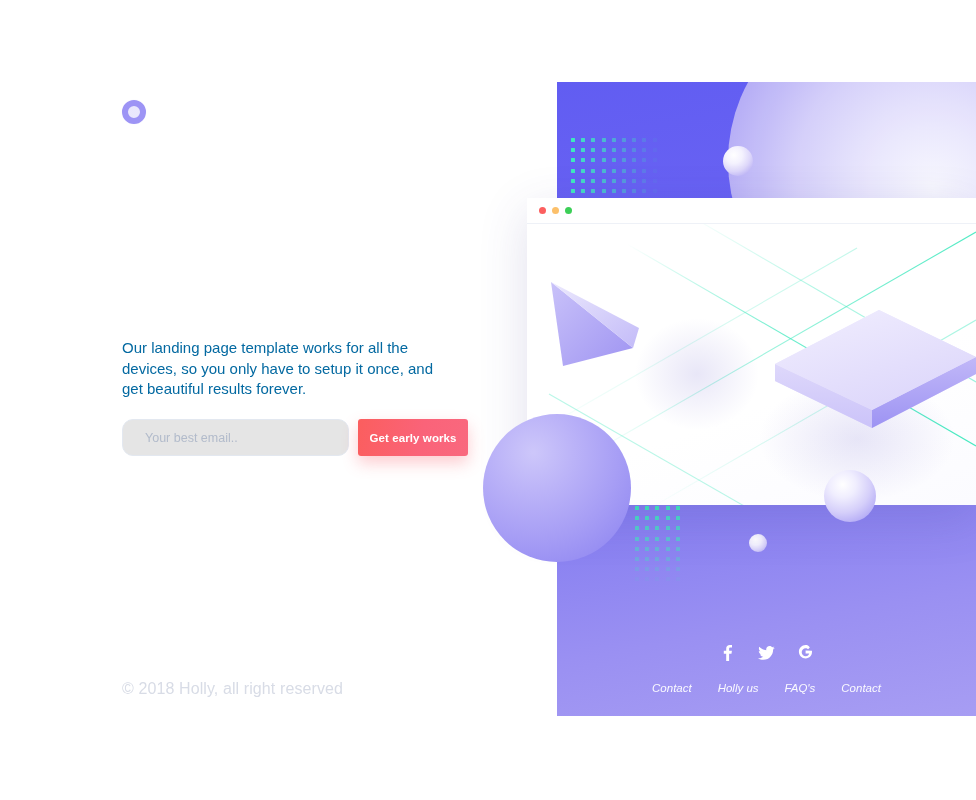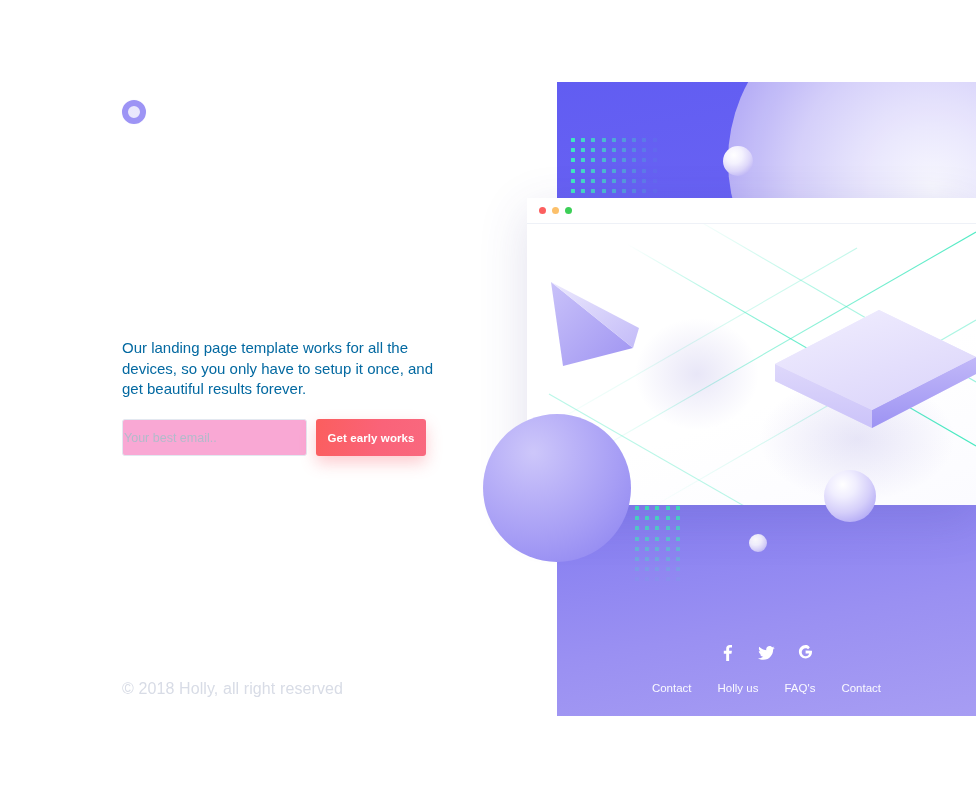--- a/index.html
+++ b/index.html
@@ -83,27 +83,27 @@
     position: absolute;
     left: 122px;
     top: 419px;
     display: flex;
     align-items: flex-start;
   }
 
   .email-input {
     width: 181px;
     height: 35px;
-    padding: 0 1px;
+    padding: 0 22px;
     font-size: 12.5px;
     font-family: "Liberation Sans", sans-serif;
     color: #5a6376;
     border: 1px solid #e3e8f0;
-    border-radius: 3px;
-    background: #f9a8d4;
+    border-radius: 11px;
+    background: #e5e5e5;
     box-sizing: content-box;
     outline: none;
   }
   .email-input::placeholder {
     color: #b2bbcb;
   }
 
   .cta-button {
     margin-left: 9px;
     width: 110px;
@@ -265,20 +265,21 @@
   }
 
   
   .panel-footer {
     position: absolute;
     left: 0;
     bottom: 0;
     width: 419px;
     z-index: 12;
     text-align: center;
+    font-style: italic;
   }
   .social-row {
     display: flex;
     justify-content: center;
     align-items: center;
     gap: 22px;
     margin-bottom: 21px;
   }
   .social-icon {
     width: 17px;

